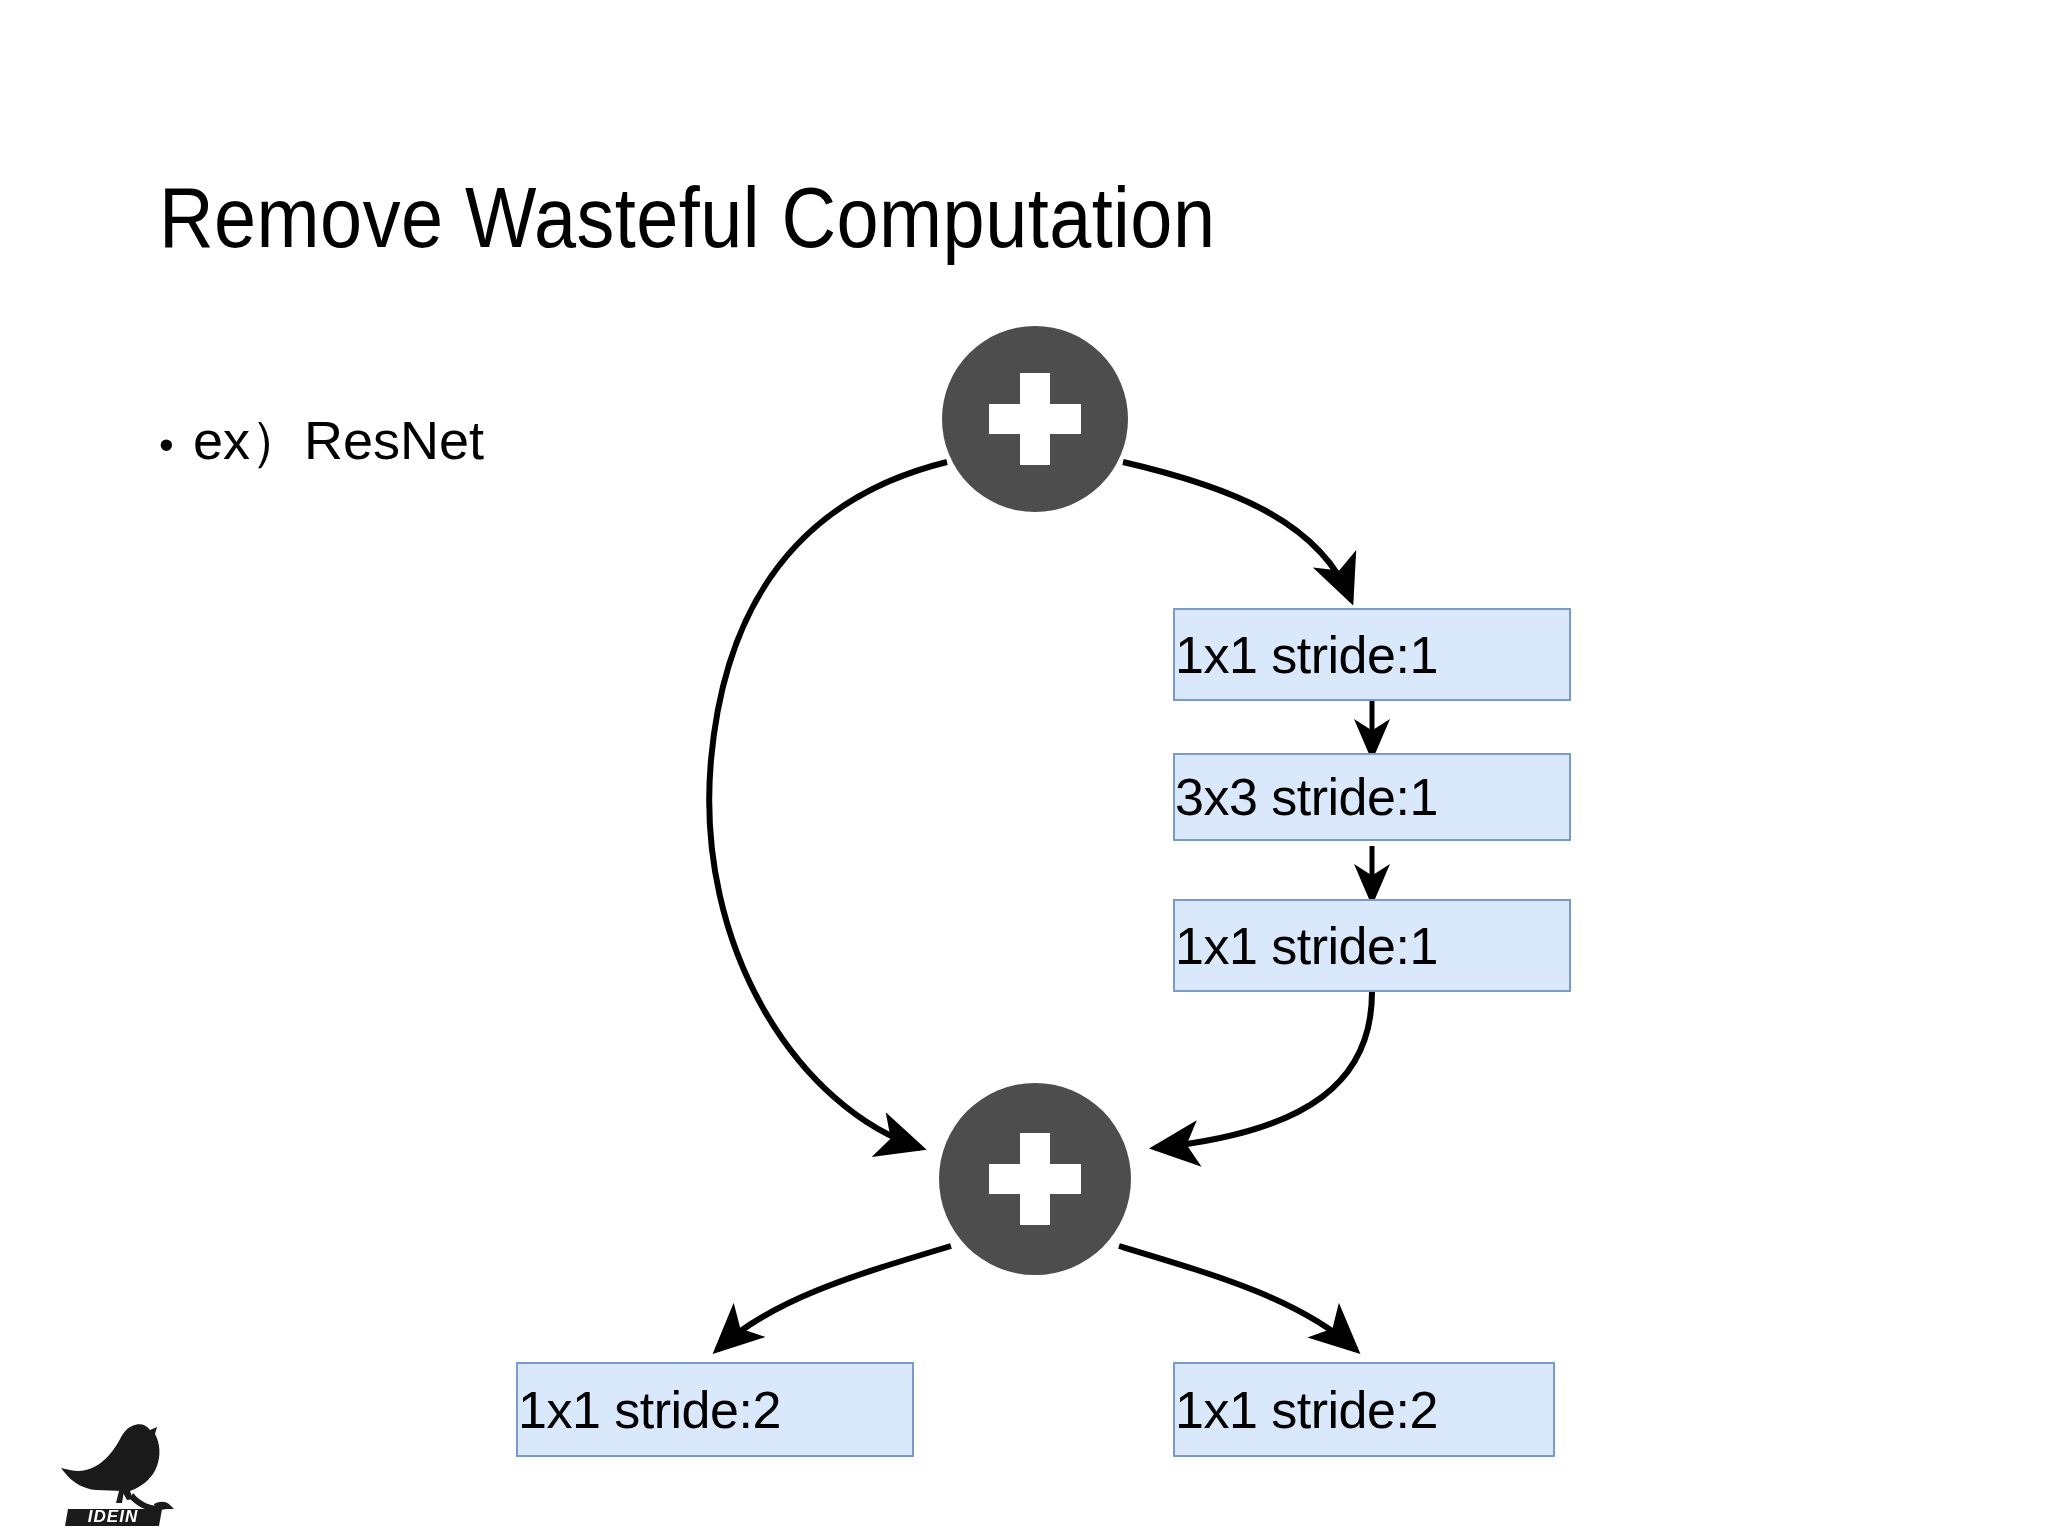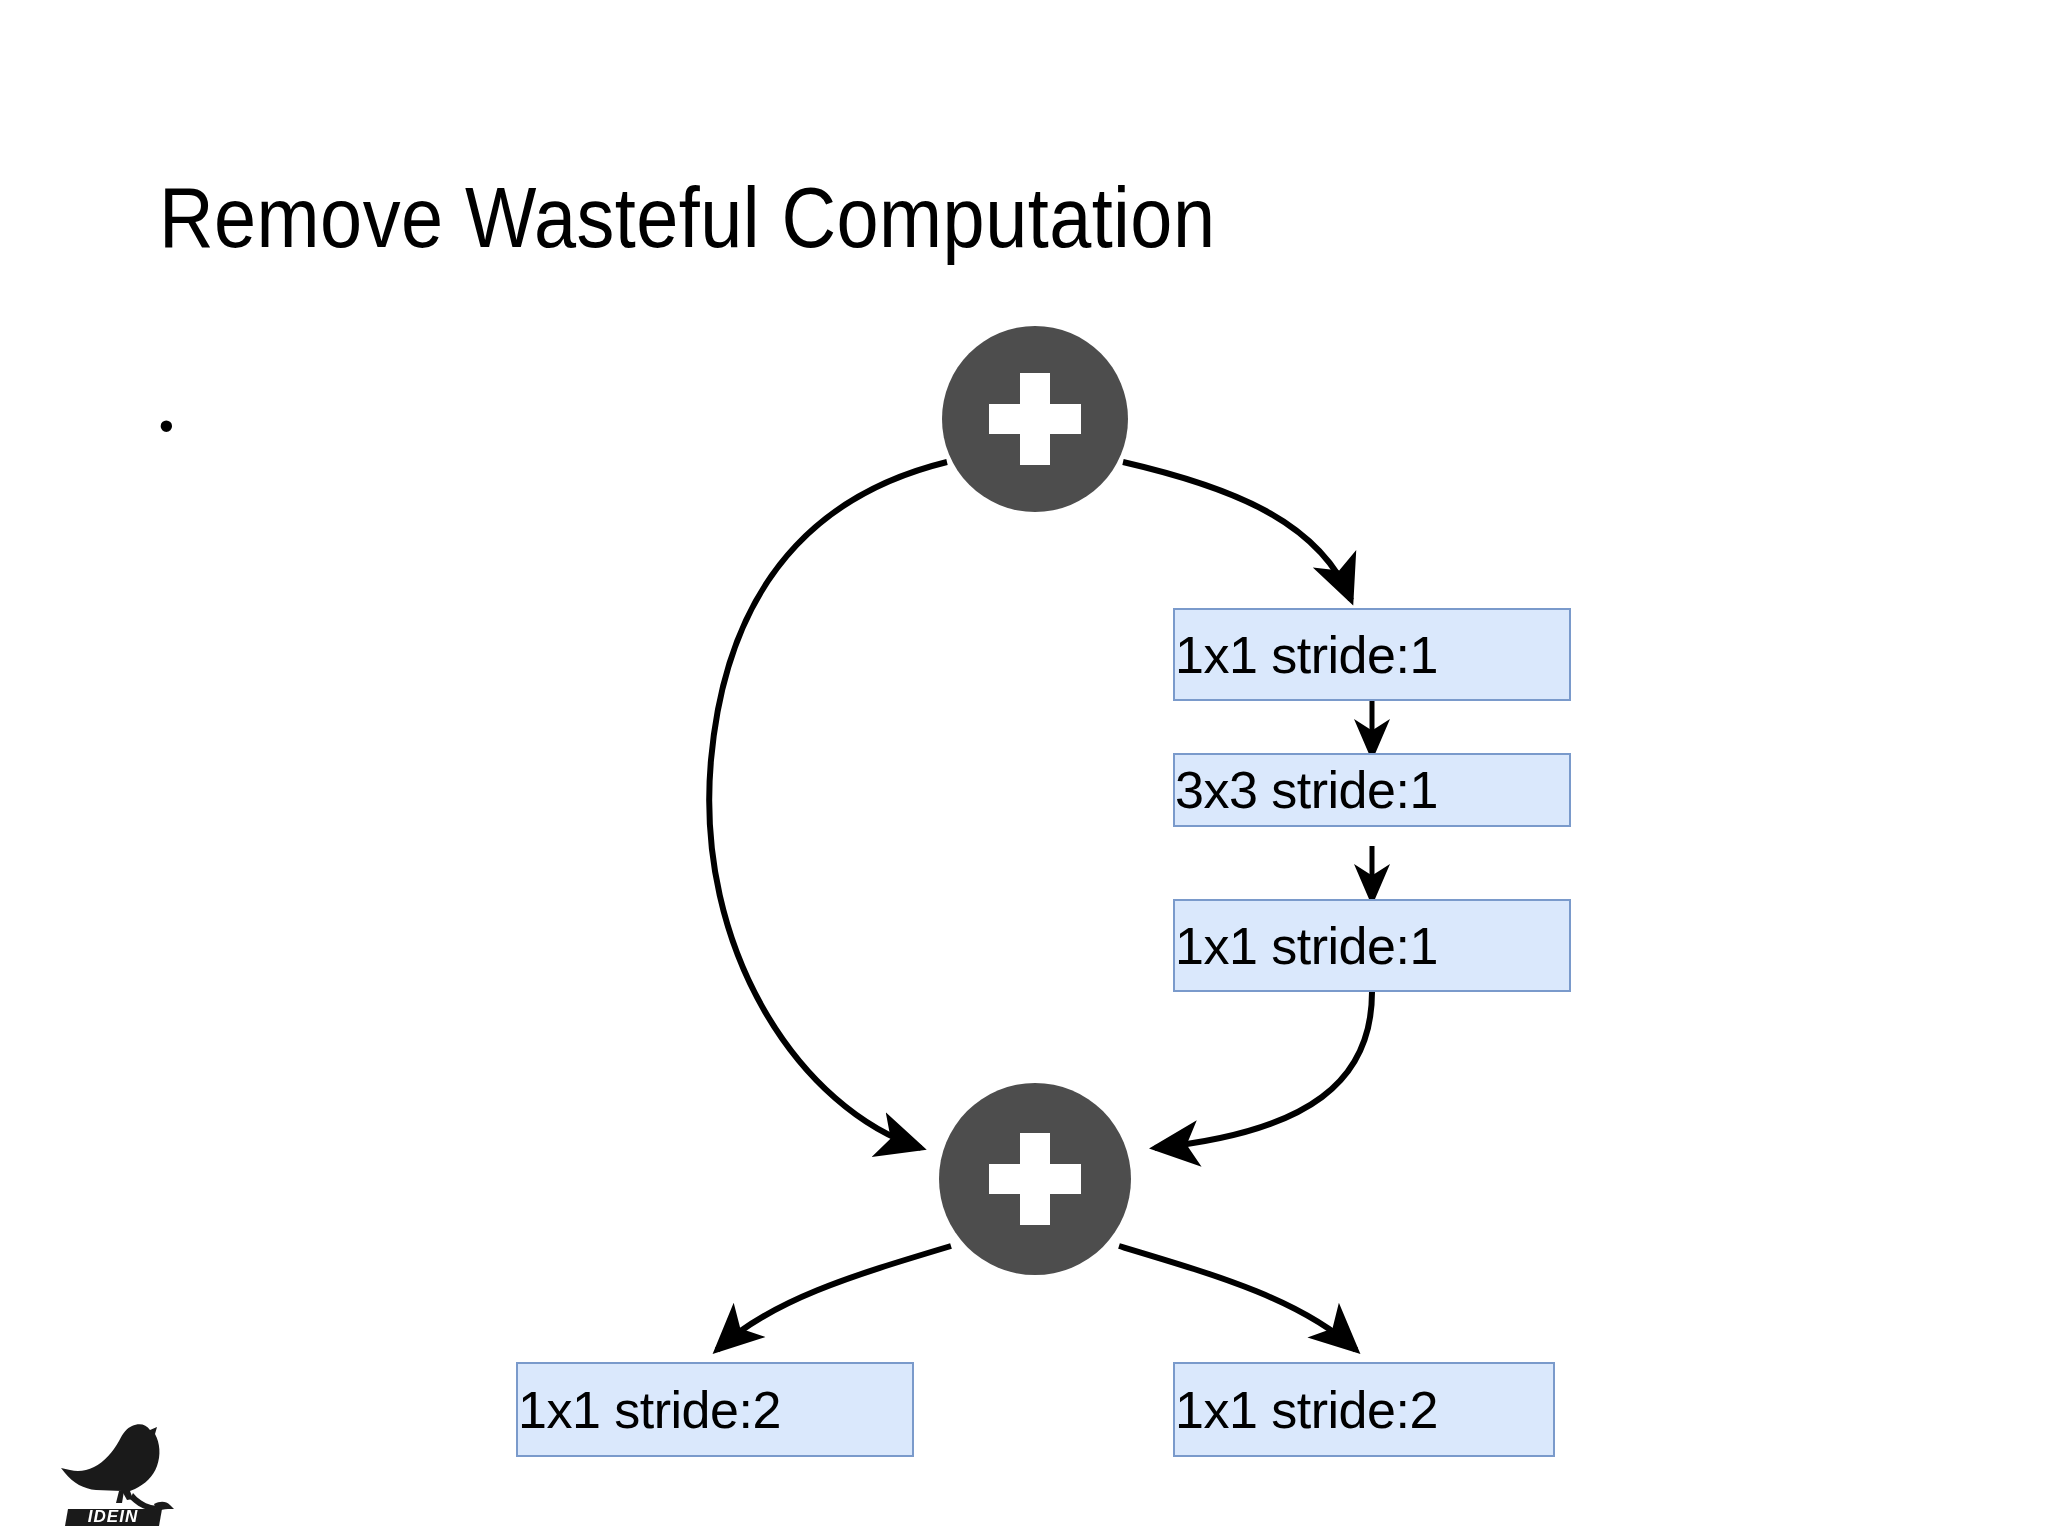--- a/index.html
+++ b/index.html
@@ -119,20 +119,21 @@
 </head>
 <body>
 
 <div id="slide">
 
   <div id="slide-title">Remove Wasteful Computation</div>
 
   <ul id="bullet-list">
     <li class="bullet-item">
       <span class="bullet-dot">•</span>
+      <span class="bullet-text">ex）ResNet</span>
     </li>
   </ul>
 
   <svg id="diagram-svg" viewBox="0 0 2048 1536">
     <defs>
       <marker id="arrowhead" markerWidth="9" markerHeight="9" refX="7.4" refY="4.5" orient="auto" markerUnits="strokeWidth">
         <path d="M0,0.6 L8.4,4.5 L0,8.4 L2.1,4.5 Z" fill="#000000"></path>
       </marker>
       <marker id="arrowhead-small" markerWidth="9" markerHeight="9" refX="7.2" refY="4.5" orient="auto" markerUnits="strokeWidth">
         <path d="M0,0.9 L8.4,4.5 L0,8.1 L2.3,4.5 Z" fill="#000000"></path>
@@ -156,21 +157,21 @@
   </svg>
 
   <div class="plus-node" style="left:931px; top:326px; width:186px; height:186px;">
     <span class="plus-glyph"></span>
   </div>
 
   <div class="conv-box" style="left:1162px; top:608px; width:398px; height:93px;">
     <span>1x1 stride:1</span>
   </div>
 
-  <div class="conv-box" style="left:1162px; top:753px; width:398px; height:74px;">
+  <div class="conv-box" style="left:1162px; top:753px; width:398px; height:88px;">
     <span>3x3 stride:1</span>
   </div>
 
   <div class="conv-box" style="left:1162px; top:899px; width:398px; height:93px;">
     <span>1x1 stride:1</span>
   </div>
 
   <div class="plus-node" style="left:928px; top:1083px; width:192px; height:192px;">
     <span class="plus-glyph"></span>
   </div>

